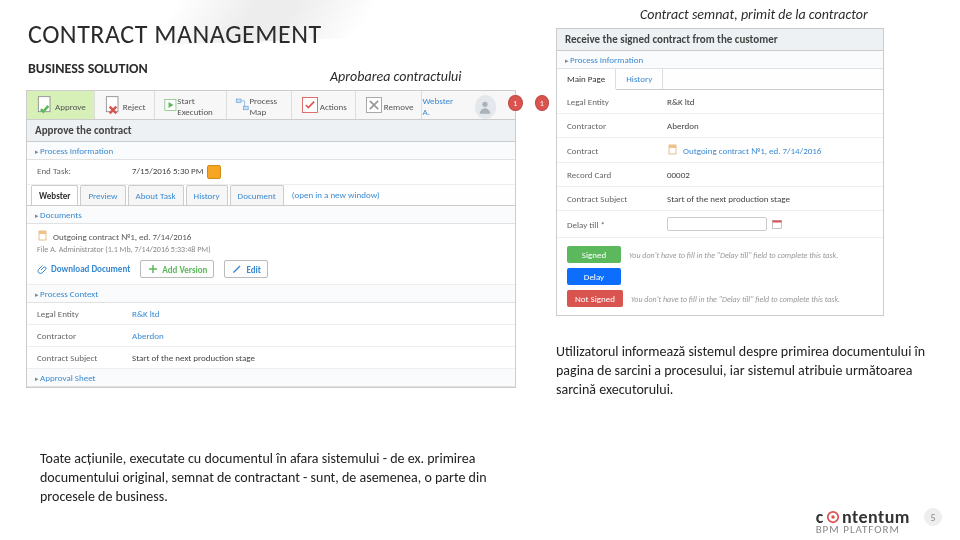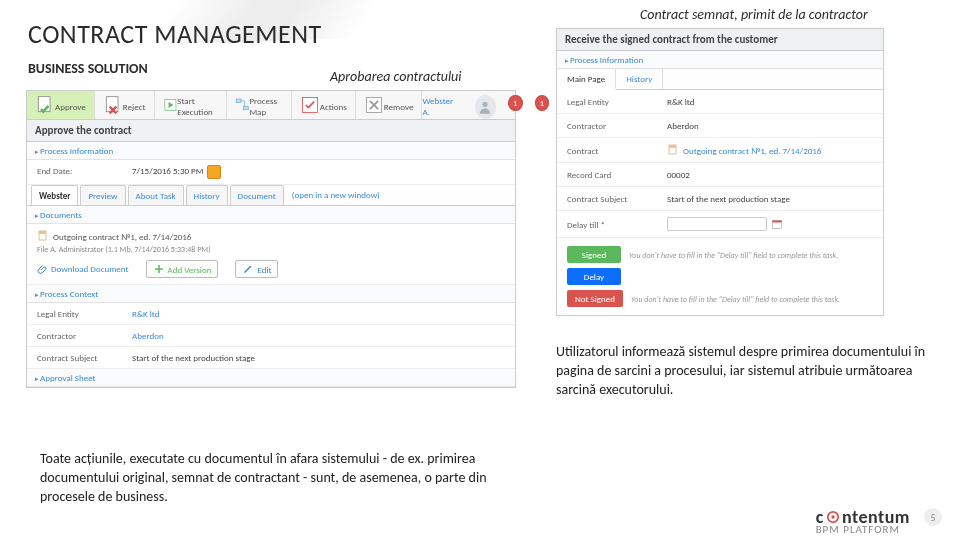--- a/index.html
+++ b/index.html
@@ -45,21 +45,21 @@
   .val { color: #444; }
   .orange-box { display: inline-block; width: 14px; height: 14px; background: #f6a623; border: 1px solid #d38a13; border-radius: 2px; vertical-align: middle; margin-left: 4px; }
   .tabs { display: flex; gap: 0; border-bottom: 1px solid #ccc; background: #fefefe; padding: 0 4px; font-size: 9px; }
   .tab { padding: 4px 7px; border: 1px solid #ccc; border-bottom: none; margin-right: 2px; background: #f6f6f6; border-radius: 2px 2px 0 0; color: #3a8ad1; }
   .tab.active { background: #fff; color: #333; font-weight: 600; }
   .open-link { margin-left: 6px; color: #3a8ad1; padding-top: 4px; }
   .doc-body { padding: 6px 10px; border-bottom: 1px solid #eee; }
   .doc-title { font-size: 9px; color: #555; display: flex; align-items: center; gap: 4px; }
   .doc-sub { font-size: 8px; color: #888; margin-top: 2px; }
   .linkish { color: #3a8ad1; }
-  .doc-actions { display: flex; align-items: center; gap: 17px; margin-top: 6px; }
+  .doc-actions { display: flex; align-items: center; gap: 10px; margin-top: 6px; font-weight: bold; }
   .btn-outline { display: inline-flex; align-items: center; gap: 3px; padding: 2px 6px; border: 1px solid #bbb; border-radius: 2px; background: #fdfdfd; color: #3a8ad1; font-size: 9px; }
   .btn-outline.green { color: #5cb85c; }
   .icon-sm { width: 12px; height: 12px; }
 
   
   .panel-right {
     position: absolute; top: 28px; left: 556px; width: 328px;
     border: 1px solid #ccc; background: #fff; font-size: 9px; color: #555;
   }
   .rtabs { display: flex; border-bottom: 1px solid #ccc; background: #fefefe; font-size: 9px; }
@@ -149,21 +149,21 @@
           </svg>
         </span>
       <span class="badge">1</span>
       <span class="badge">1</span>
     </div>
   </div>
 
   <div class="section-hd">Approve the contract</div>
   <div class="section-sub">Process Information</div>
   <div class="row-plain">
-    <span class="lbl">End Date:</span>
+    <span class="lbl">End Task:</span>
     <span class="val">7/15/2016 5:30 PM</span>
     <span class="orange-box"></span>
   </div>
 
   <div class="tabs">
     <div class="tab active">Webster</div>
     <div class="tab">Preview</div>
     <div class="tab">About Task</div>
     <div class="tab">History</div>
     <div class="tab">Document</div>

